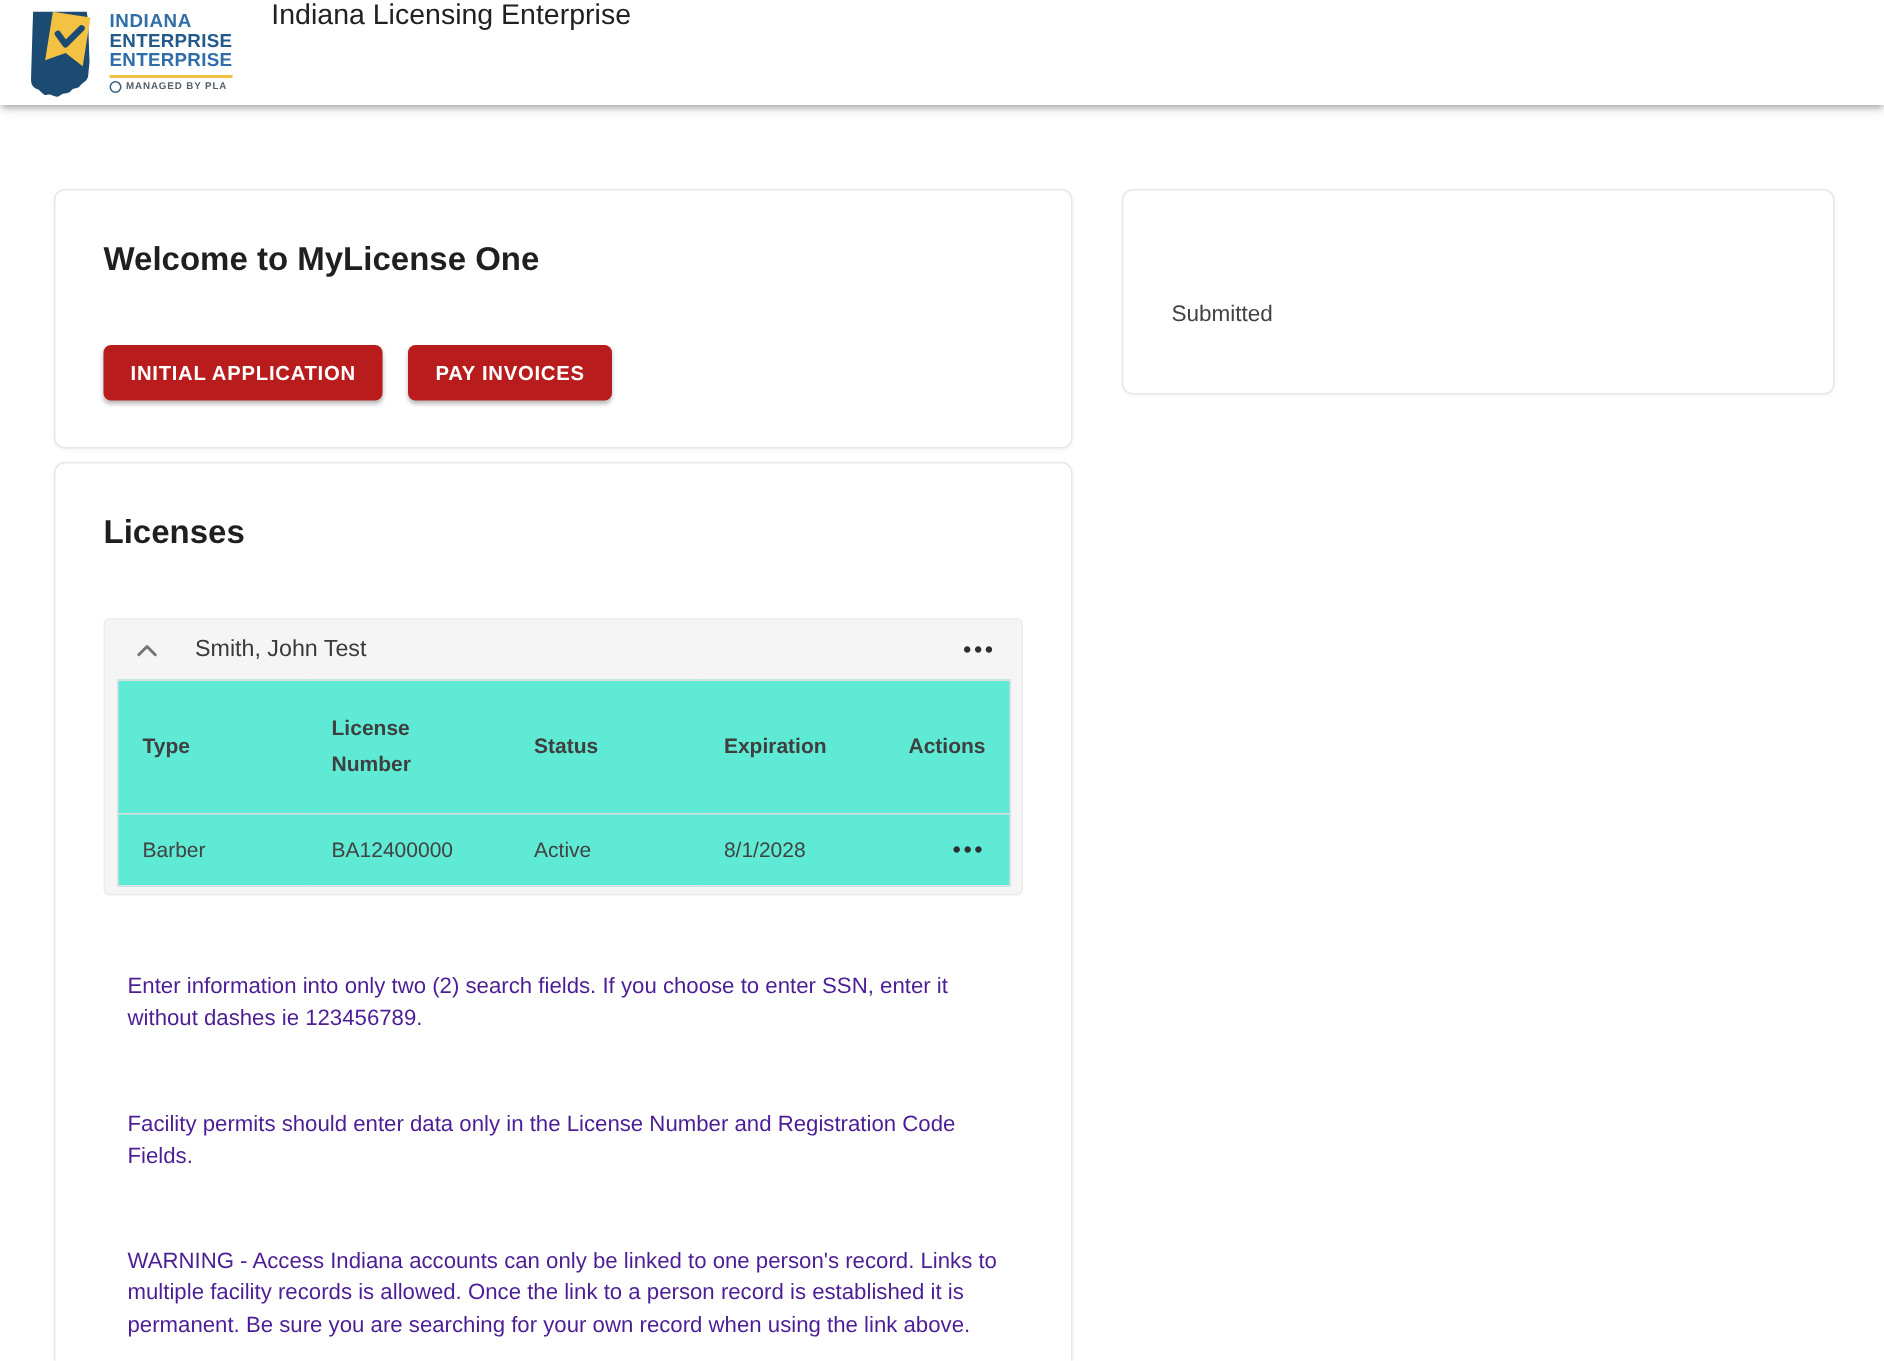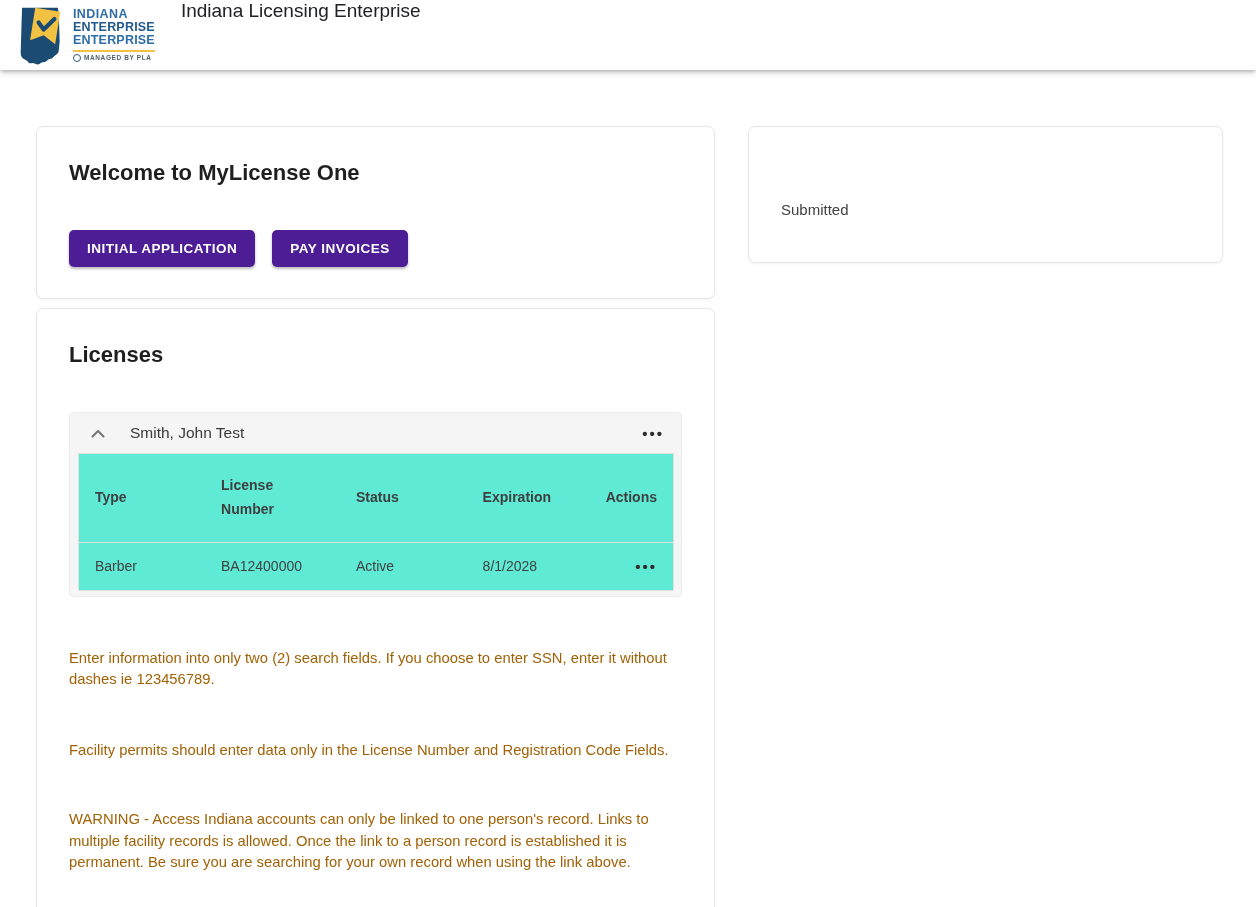--- a/index.html
+++ b/index.html
@@ -55,21 +55,21 @@
     border: 1px solid #e7e7e7;
     border-radius: 7px;
     box-shadow: 0 1px 3px rgba(0,0,0,.05);
   }
   .card-title { font-size: 22px; font-weight: 700; color: #1f1f1f; }
 
   
   .welcome-card { padding: 33px 32px 31px; }
   .welcome-buttons { margin-top: 44px; display: flex; gap: 17px; }
   .btn-primary {
-    background: #4c1d95; color: #ffffff;
+    background: #b91c1c; color: #ffffff;
     border: none; border-radius: 5px;
     font-family: "Liberation Sans", sans-serif;
     font-size: 13.5px; font-weight: 700; letter-spacing: .5px;
     padding: 11px 18px;
     box-shadow: 0 2px 3px rgba(0,0,0,.28);
     cursor: pointer;
   }
 
   
   .activity-card { padding: 33px 32px 44px; }
@@ -113,24 +113,24 @@
   }
   .lic-table th .wrap-narrow { display: inline-block; max-width: 62px; }
   .lic-table td { padding: 15px 16px; vertical-align: middle; }
   .lic-table th:last-child, .lic-table td:last-child { text-align: right; }
   .row-dots { color: #2f2f2f; font-size: 15px; font-weight: 700; letter-spacing: 2px; cursor: pointer; }
 
   .search-link-row { text-align: center; margin-top: 38px; }
   .search-link { color: #1a73e8; font-size: 14.5px; text-decoration: none; cursor: pointer; }
 
   .note {
-    margin: 0;
+    margin: 16px;
     font-size: 14.8px;
     line-height: 21.5px;
-    color: #a16207;
+    color: #4c1d95;
     max-width: 618px;
   }
   .note-1 { margin-top: 51px; }
   .note-2 { margin-top: 49px; }
   .note-3 { margin-top: 48px; }
 </style>
 </head>
 <body>
 
 <header class="app-header">

